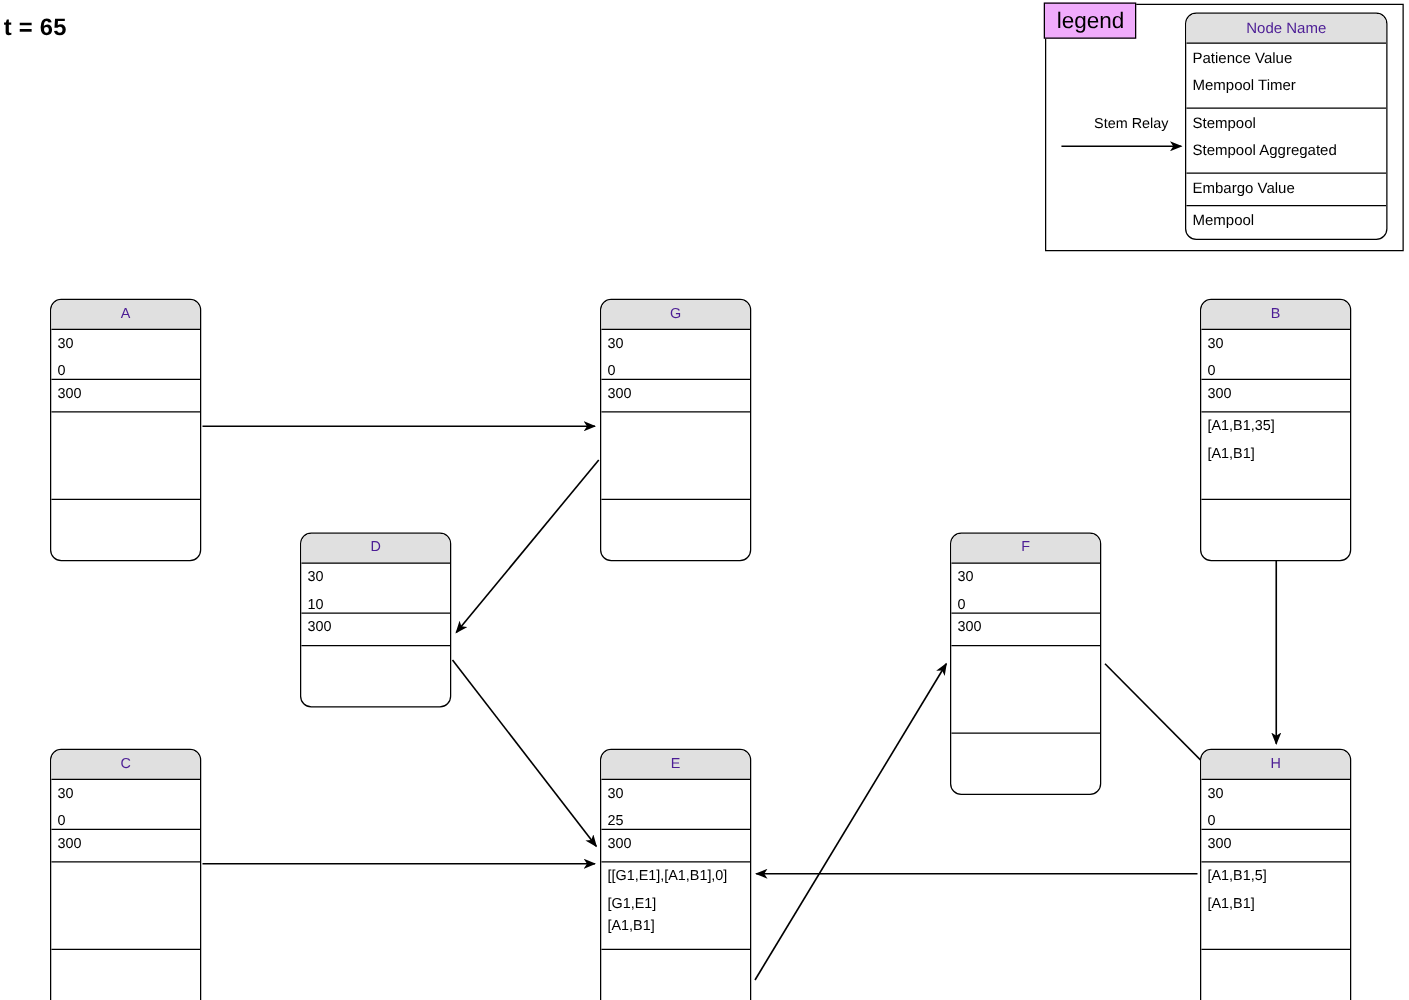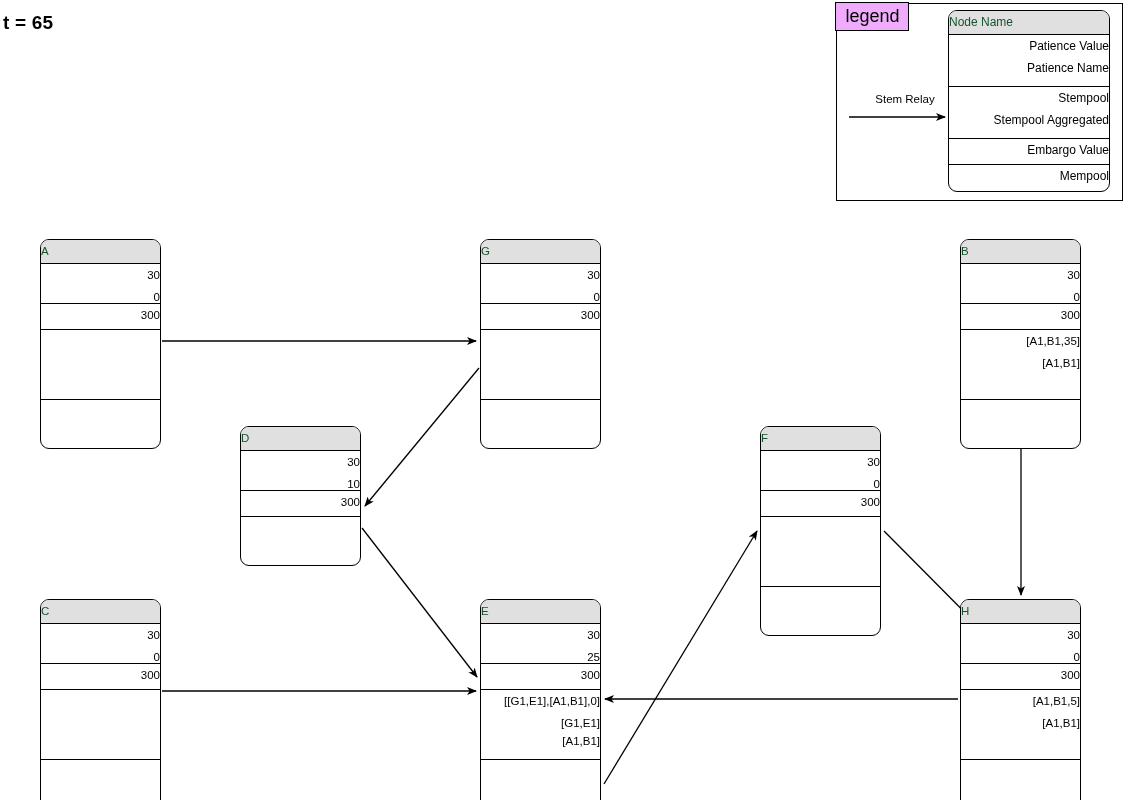--- a/index.html
+++ b/index.html
@@ -47,31 +47,30 @@
     width: 121px;
     border: 1.3px solid #000;
     border-radius: 9px;
     background: #ffffff;
     overflow: hidden;
   }
   .node-header {
     box-sizing: border-box;
     height: 24px;
     line-height: 23px;
-    text-align: left;
+    text-align: center;
     background: #e0e0e0;
     border-bottom: 1.3px solid #000;
     font-size: 11.5px;
-    color: #14532d;
+    color: #4c1d95;
   }
   .node-section {
     box-sizing: border-box;
     border-bottom: 1.3px solid #000;
     padding: 0;
-    text-align: right;
   }
   .node-section:last-child {
     border-bottom: none;
   }
   .node-row {
     box-sizing: border-box;
     padding: 4px 0 4px 5px;
     font-size: 11.5px;
     line-height: 14px;
     min-height: 14px;
@@ -307,21 +306,21 @@
     <div id="legend-relay-label">Stem Relay</div>
 
     <svg id="legend-relay-arrow" viewBox="0 0 105 14" xmlns="http://www.w3.org/2000/svg">
       <line x1="0" y1="7" x2="96" y2="7" stroke="#000" stroke-width="1.3" marker-end="url(#ah)"></line>
     </svg>
 
     <div id="legend-node" class="node">
       <div class="node-header">Node Name</div>
       <div class="node-section sec-patience">
         <div class="node-row">Patience Value</div>
-        <div class="node-row">Patience Name</div>
+        <div class="node-row">Mempool Timer</div>
       </div>
       <div class="node-section sec-stem">
         <div class="node-row">Stempool</div>
         <div class="node-row">Stempool Aggregated</div>
       </div>
       <div class="node-section sec-embargo">
         <div class="node-row">Embargo Value</div>
       </div>
       <div class="node-section sec-mem">
         <div class="node-row">Mempool</div>

